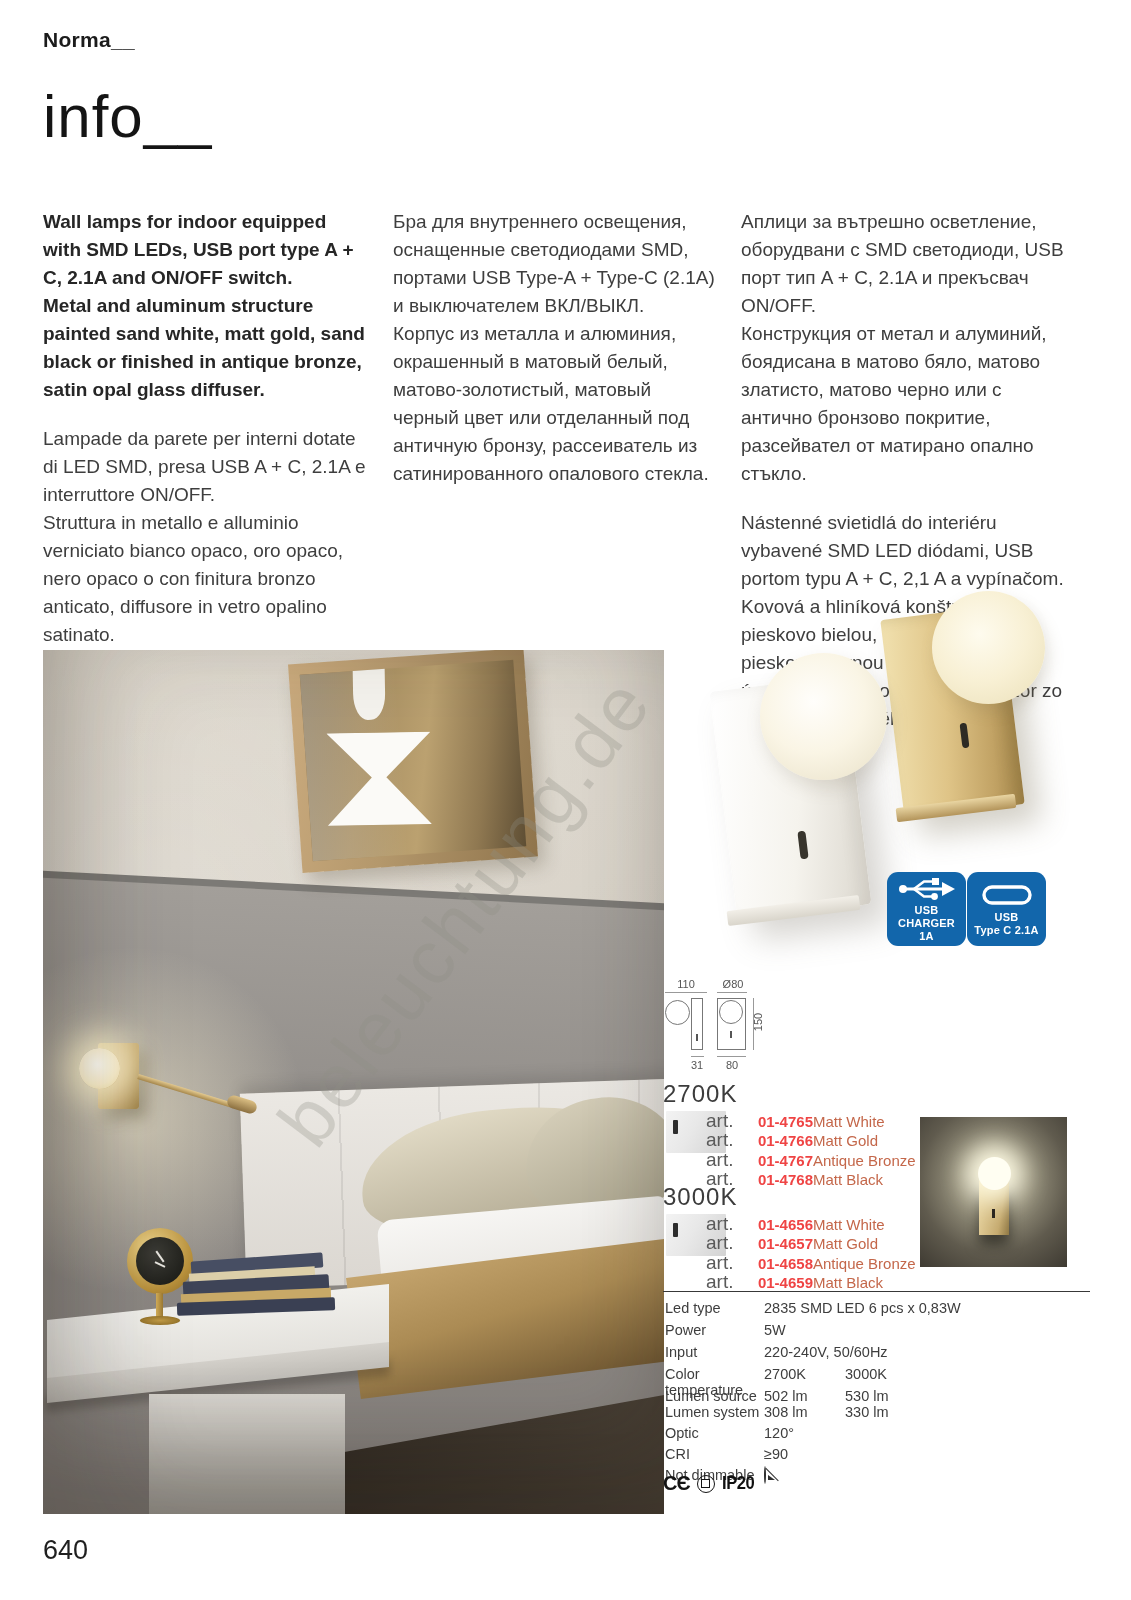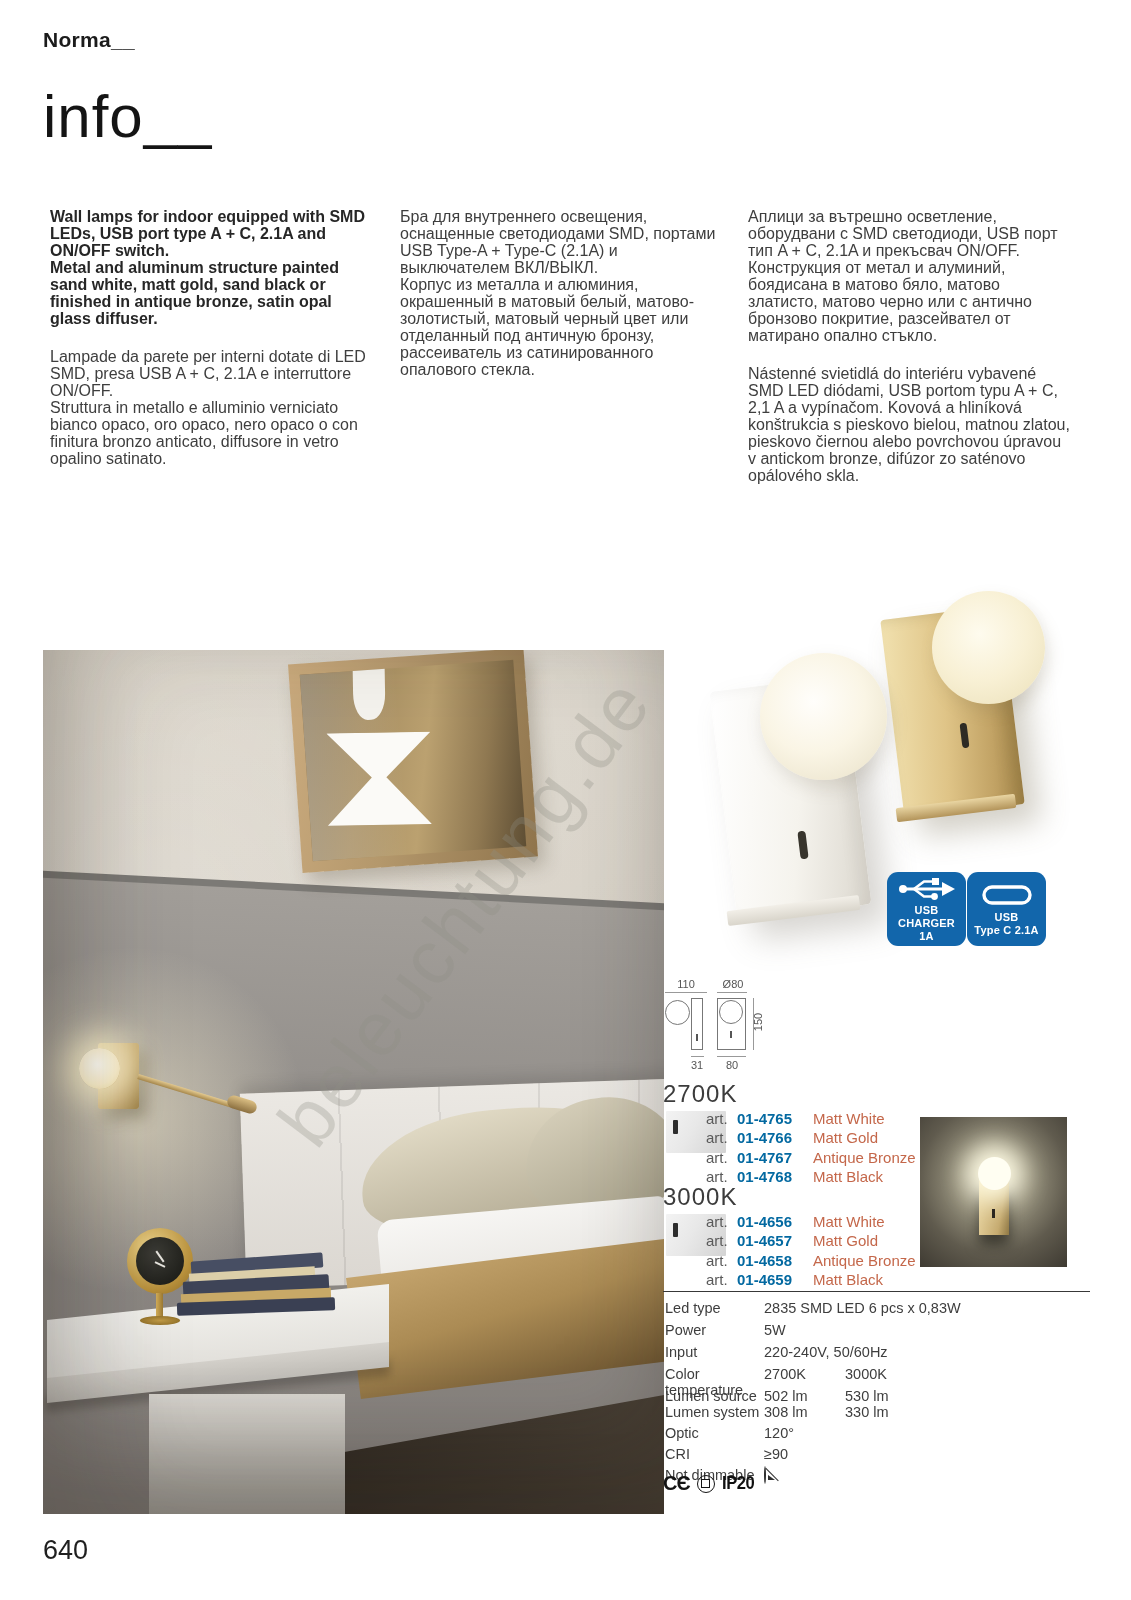--- a/index.html
+++ b/index.html
@@ -7,21 +7,21 @@
   body { width:1131px; height:1600px; position:relative; overflow:hidden;
          font-family:"Liberation Sans", sans-serif; color:#3e3e3e; }
 
   .abs { position:absolute; }
 
   
   .brand { left:43px; top:28px; font-size:21px; font-weight:700; color:#1b1b1b; letter-spacing:0.3px; }
   .page-title { left:43px; top:82px; font-size:60px; font-weight:200; color:#141414; letter-spacing:1px; }
 
   
-  .col { top:208px; width:324px; font-size:16px; line-height:17px; color:#3e3e3e;margin-left:7px; }
+  .col { top:208px; width:324px; font-size:19px; line-height:28px; color:#3e3e3e; }
   .col p { margin:0 0 21px; white-space:pre-line; }
   .col1 { left:43px; } .col2 { left:393px; } .col3 { left:741px; }
   .col p.bold { font-weight:700; color:#262626; }
 
   
   .photo { left:43px; top:650px; width:621px; height:864px; overflow:hidden; background:#d8d2c7; }
   .photo * { position:absolute; }
   .ph-wall { inset:0;
      background:
        radial-gradient(circle at 20% 30%, rgba(255,255,255,.20), transparent 40%),
@@ -150,22 +150,22 @@
   
   .group-head { font-size:24px; color:#3c3c3c; letter-spacing:1px; font-weight:400; }
   .gh1 { left:663px; top:1080px; } .gh2 { left:663px; top:1183px; }
   .thumb { width:60px; height:42px; border-radius:1px;
      background:linear-gradient(120deg,#f3f3f3 0%,#e8e8e8 45%,#d3d3d3 100%); }
   .thumb .sw { position:absolute; left:7px; top:9px; width:5px; height:14px; background:#2d2d2d; border-radius:1px; }
   .th1 { left:666px; top:1111px; } .th2 { left:666px; top:1214px; }
   .rows { width:300px; }
   .r1 { left:706px; top:1110px; } .r2 { left:706px; top:1213px; }
   .prow { display:flex; align-items:baseline; height:19.4px; }
-  .prow .art { width:31px; font-size:15px; color:#5a5a5a; }
-  .prow .code { width:76px; font-size:15px; font-weight:700; color:#0369a1; }
+  .prow .art { width:31px; font-size:19px; color:#5a5a5a; }
+  .prow .code { width:76px; font-size:15px; font-weight:700; color:#ef4444;text-align:right; }
   .prow .finish { font-size:15px; color:#c4674a; }
 
   
   .night { left:920px; top:1117px; width:147px; height:150px; overflow:hidden;
      background:radial-gradient(circle at 50% 42%,#c6c1b0 0%,#99947f 30%,#605b4e 65%,#3e3a32 100%); }
   .night * { position:absolute; }
   .n-body { left:59px; top:62px; width:30px; height:56px;
      background:linear-gradient(100deg,#ecd9a6,#c6ab70 70%,#8f7845); box-shadow:0 10px 14px rgba(10,9,5,.55); }
   .n-sphere { left:58px; top:40px; width:33px; height:33px; border-radius:50%; background:#fffef2;
      box-shadow:0 0 24px 13px rgba(255,252,228,.95); }

